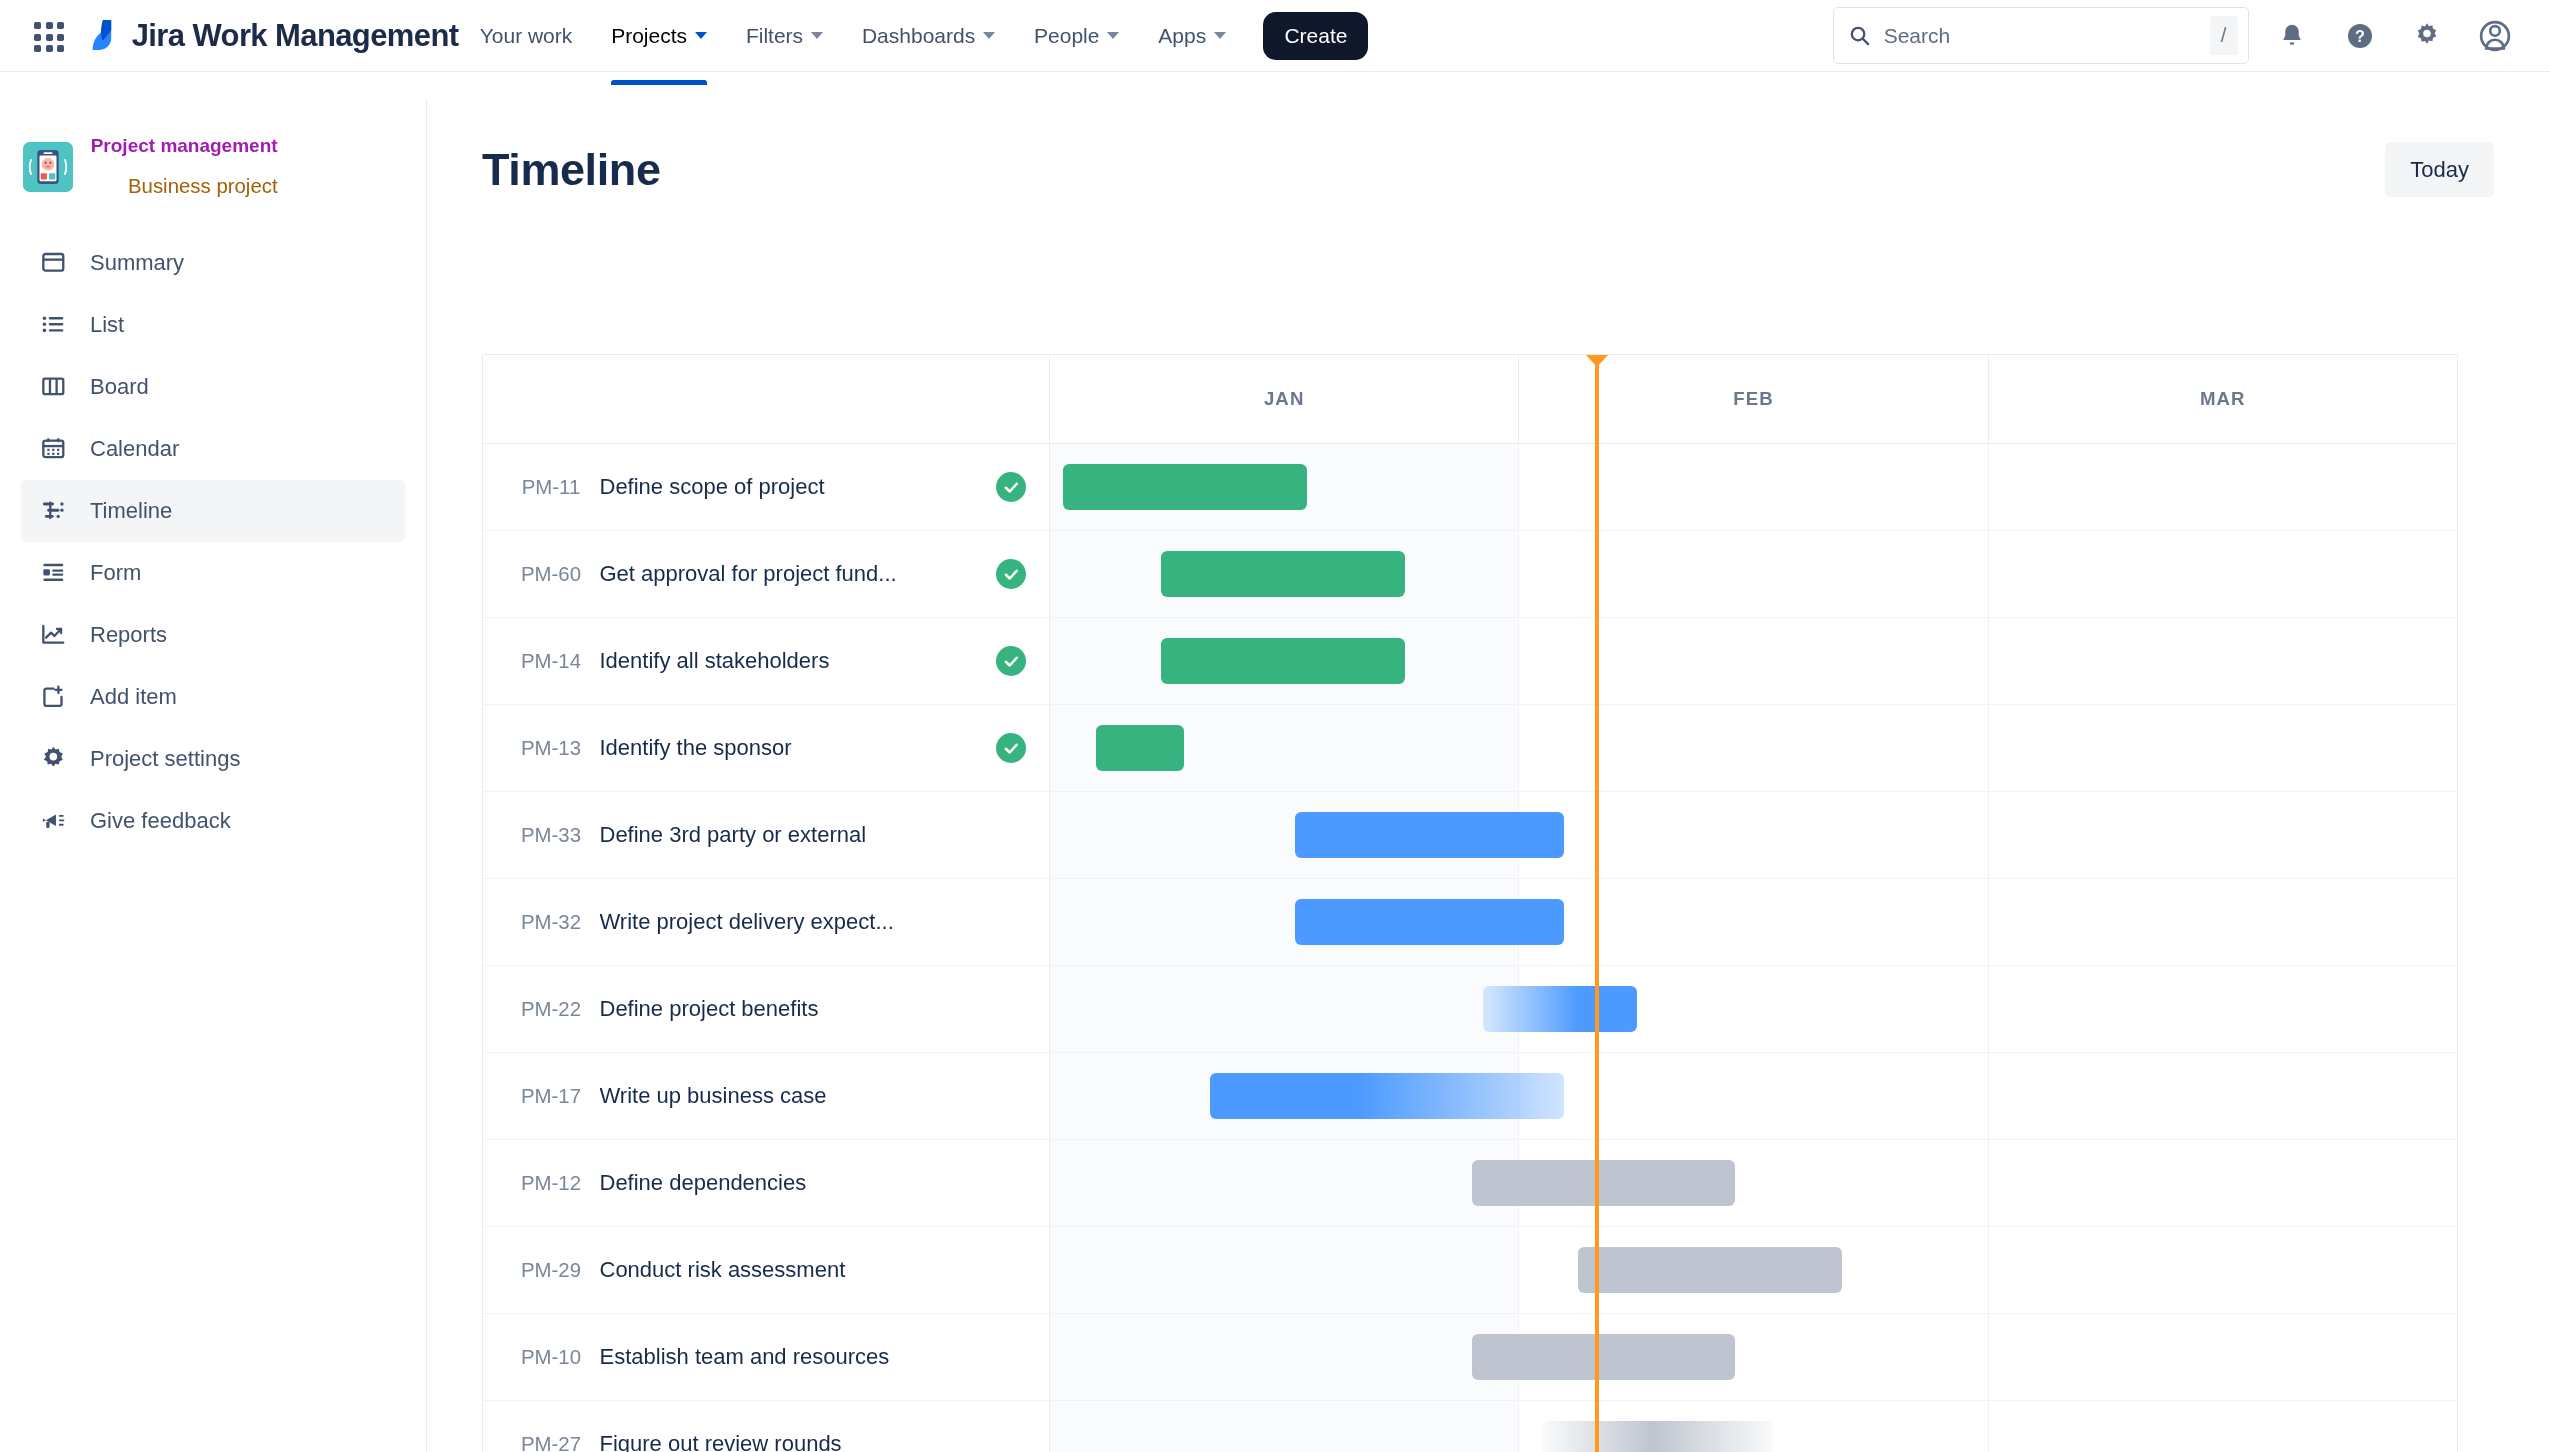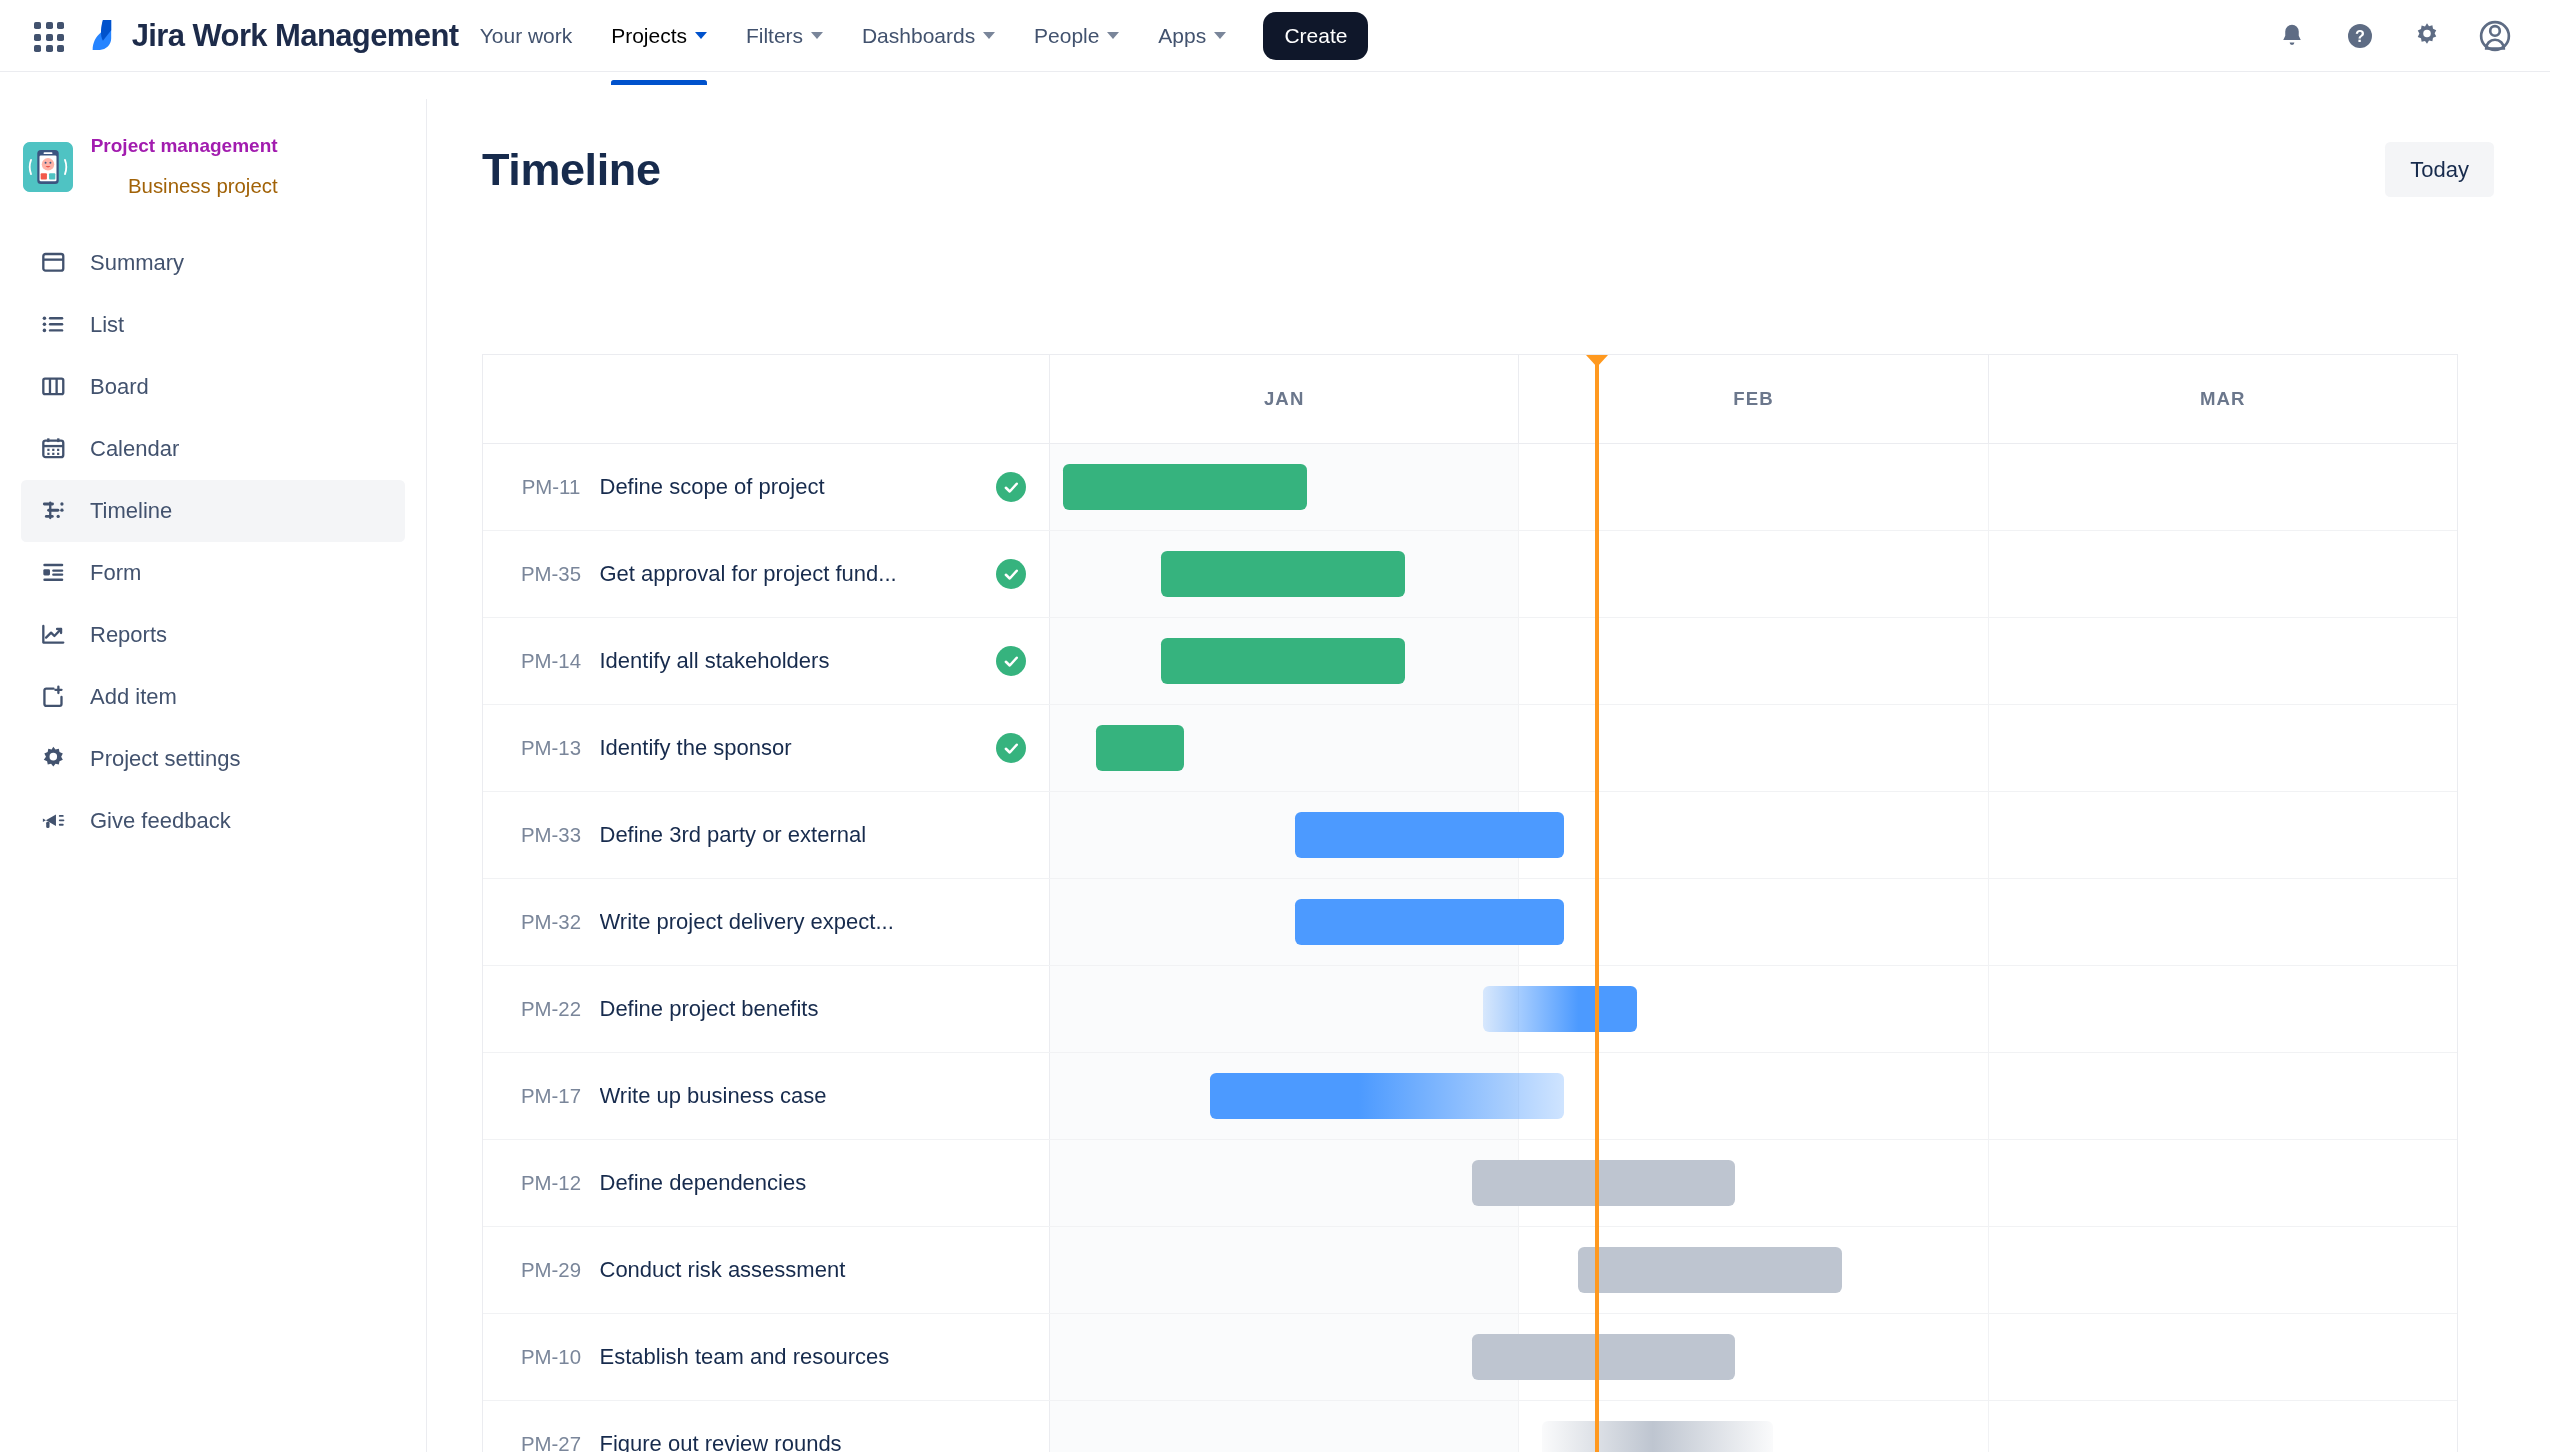--- a/index.html
+++ b/index.html
@@ -240,20 +240,30 @@
     <span class="nav-caret"></span>
   </div>
   <div class="nav-item">
     <span>Apps</span>
     <span class="nav-caret"></span>
   </div>
 
   <button id="create-btn">Create</button>
 
   <div id="nav-right">
+    <div id="search-box">
+      <span id="search-icon">
+        <svg viewBox="0 0 24 24" width="23" height="23" fill="none" stroke="#42526e" stroke-width="2.4" stroke-linecap="round">
+          <circle cx="10.5" cy="10.5" r="6.5"></circle>
+            <line x1="15.4" y1="15.4" x2="21" y2="21"></line>
+        </svg>
+      </span>
+      <input id="search-input" type="text" placeholder="Search" style="">
+      <span id="slash-hint">/</span>
+    </div>
 
     <div class="nav-icon-btn">
       <svg viewBox="0 0 24 24" width="30" height="30" fill="#5e6c84">
         <path d="M12 3a5.4 5.4 0 0 0-5.4 5.4v3.3L5 15.1h14l-1.6-3.4V8.4A5.4 5.4 0 0 0 12 3z"></path>
         <path d="M10.1 17.2h3.8a1.9 1.9 0 0 1-3.8 0z"></path>
       </svg>
     </div>
     <div class="nav-icon-btn">
       <svg viewBox="0 0 24 24" width="30" height="30">
         <circle cx="12" cy="12" r="9.6" fill="#5e6c84"></circle>
@@ -461,21 +471,21 @@
               <div class="track-cols">
                 <div class="track-col shaded"></div>
                 <div class="track-col"></div>
                 <div class="track-col"></div>
               </div>
               <div class="bar" style="left: 0.9%; width: 17.4%; background: rgb(54, 179, 126);"></div>
             </div>
           </div>
           <div class="tl-row">
             <div class="row-left">
-              <div class="row-key">PM-35</div>
+              <div class="row-key">PM-60</div>
               <div class="row-summary">Get approval for project fund...</div>
               <div class="row-done">
                 <svg viewBox="0 0 24 24" width="18.6" height="18.6" fill="none" stroke="#ffffff" stroke-width="3.3" stroke-linecap="round" stroke-linejoin="round">
                   <polyline points="5,12.6 10,17.4 19,7.4"></polyline>
                 </svg>
               </div>
             </div>
             <div class="row-track">
               <div class="track-cols">
                 <div class="track-col shaded"></div>

